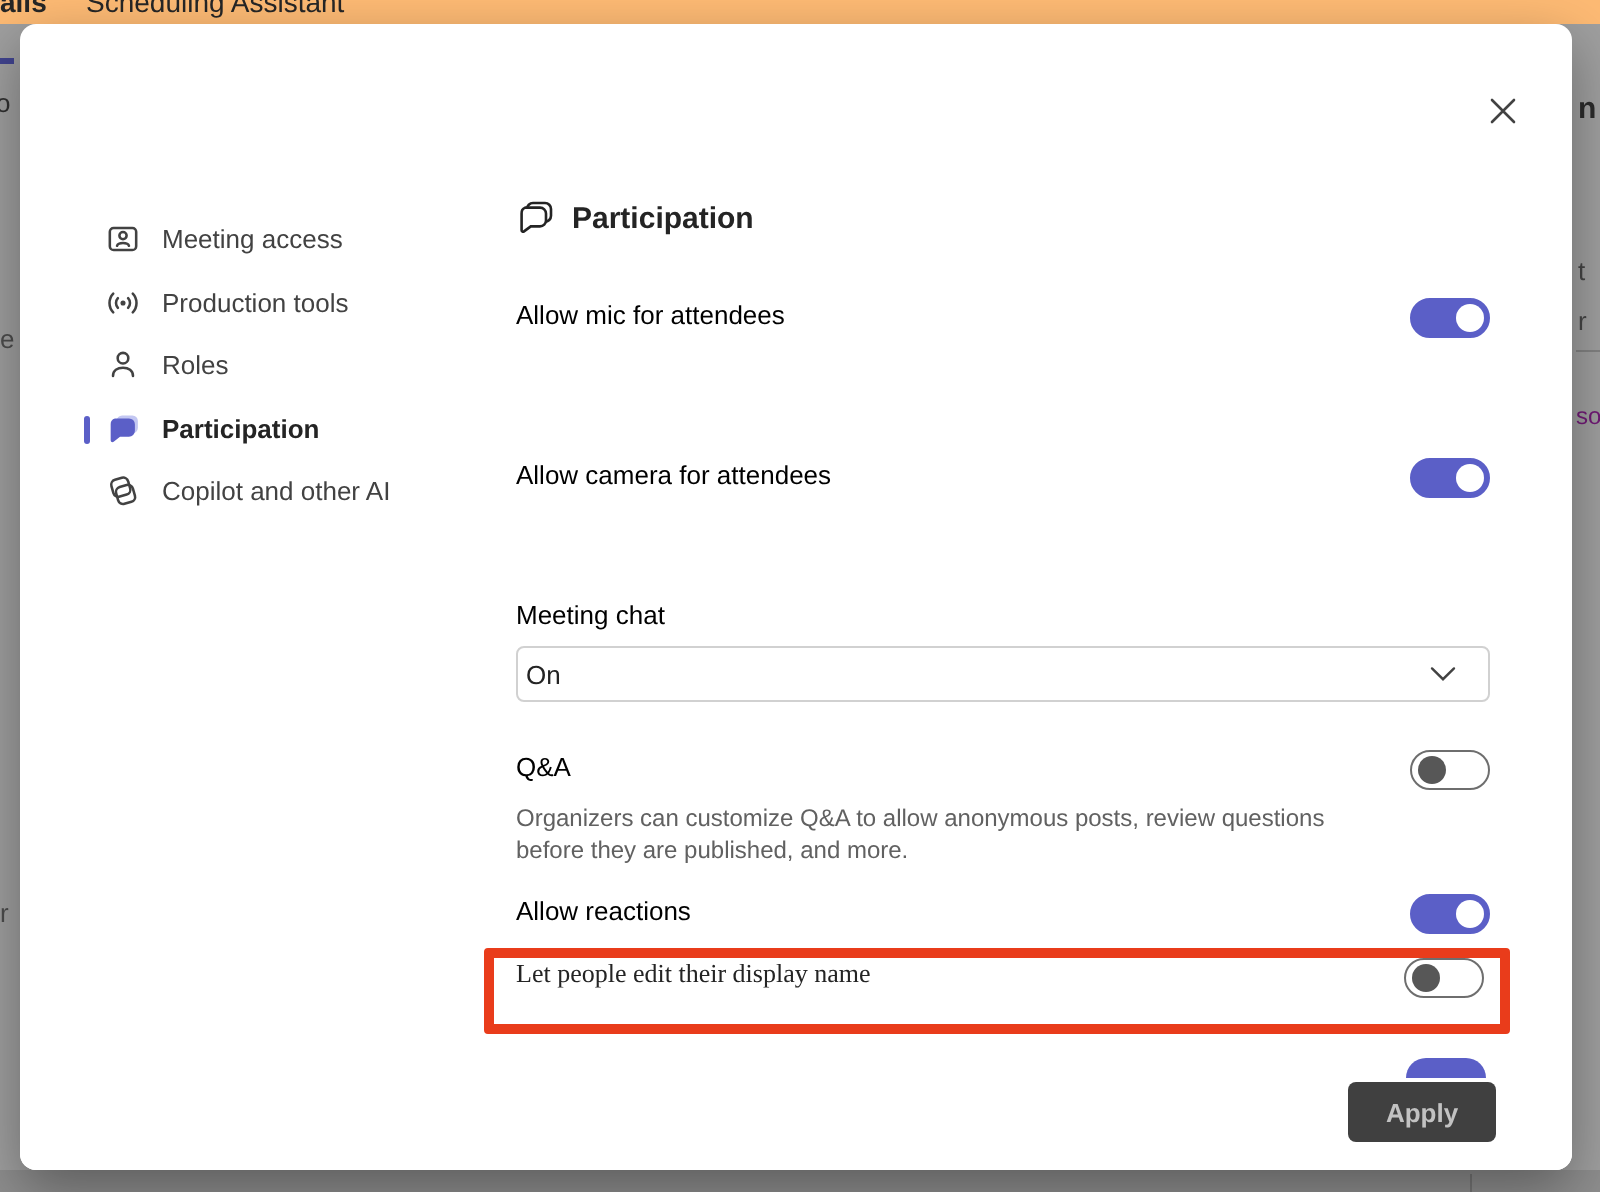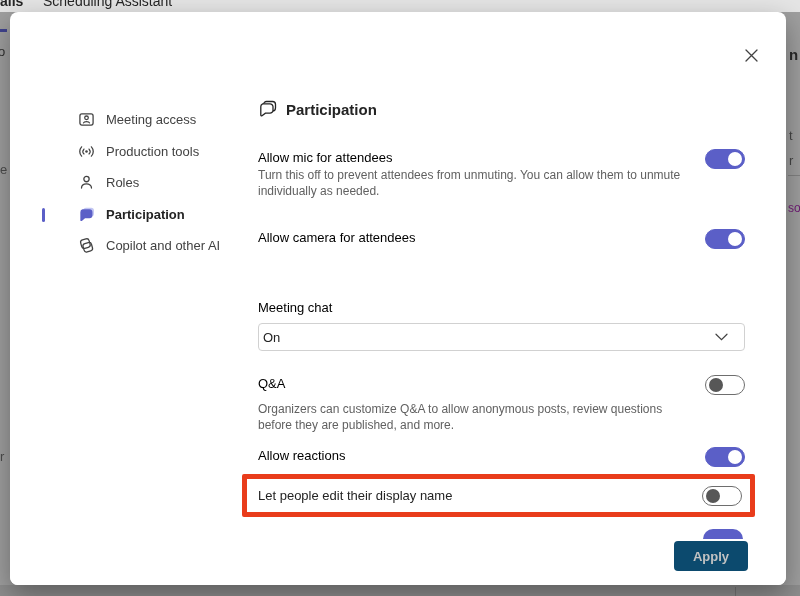--- a/index.html
+++ b/index.html
@@ -4,40 +4,40 @@
 <style>
   * { margin:0; padding:0; box-sizing:border-box; }
   html,body { width:800px; height:596px; overflow:hidden; }
   body {
     position:relative;
     font-family:"Liberation Sans", sans-serif;
     background:#9f9f9f;
     color:#242424;
   }
   
-  .bg-top { position:absolute; left:0; top:0; width:800px; height:12px; background:#e5e5e5; overflow:hidden;text-align:center; }
+  .bg-top { position:absolute; left:0; top:0; width:800px; height:12px; background:#fdba74; overflow:hidden;text-align:center; }
   .bg-top .frag { position:absolute; top:-7px; font-size:14px; color:#262626; white-space:nowrap; }
   .bg-bottom { position:absolute; left:0; top:585px; width:800px; height:11px; background:#8e8e8e; }
   .bg-bottom .vline { position:absolute; left:735px; top:2px; width:1px; height:9px; background:#767676; }
   .bg-frag { position:absolute; font-size:13px; color:#3f3f3f; white-space:nowrap; }
   .tab-underline { position:absolute; left:0; top:29px; width:7px; height:3px; background:#41448f; }
   .bg-line-right { position:absolute; left:788px; top:175px; width:12px; height:1px; background:#828282; }
 
   
   .dialog {
     position:absolute; left:10px; top:12px; width:776px; height:573px;
     background:#ffffff; border-radius:8px;
     box-shadow:0 10px 28px rgba(0,0,0,0.35);
   }
   .dlg-title { position:absolute; left:30px; top:32px; font-size:17px; font-weight:700; color:#242424; }
   .close-btn { position:absolute; right:24px; top:32px; width:22px; height:22px; display:flex; align-items:center; justify-content:center; cursor:pointer; }
 
   
   .sidebar { position:absolute; left:0; top:92px; width:248px; }
-  .side-item { position:relative; height:31.5px; display:flex; align-items:center; padding-left:68px; cursor:pointer; }
+  .side-item { position:relative; height:31.5px; display:flex; align-items:center; padding-left:43px; cursor:pointer; }
   .side-item .ico { width:17px; height:17px; display:flex; align-items:center; justify-content:center; margin-right:11px; flex:0 0 17px; }
   .side-item .lbl { font-size:13px; color:#424242; white-space:nowrap; }
   .side-item.selected .lbl { font-weight:700; color:#242424; }
   .sel-bar { position:absolute; left:32px; top:9px; width:3px; height:14px; border-radius:2px; background:#5b5fc7; }
 
   
   .content { position:absolute; left:248px; top:86px; width:487px; height:441px; }
   .heading { position:absolute; left:0; top:2px; display:flex; align-items:center; gap:9px; }
   .heading .h-lbl { font-size:15px; font-weight:700; color:#242424; }
   .row-label { position:absolute; left:0; font-size:13px; color:#000000; }
@@ -54,35 +54,36 @@
     position:absolute; left:0; top:225px; width:487px; height:28px;
     border:1px solid #d1d1d1; border-radius:4px; background:#fff;
     display:flex; align-items:center; justify-content:space-between;
     padding:0 16px 0 4px; cursor:pointer;
   }
   .dropdown .dd-val { font-size:13px; color:#242424; }
 
   .highlight-box {
     position:absolute; left:-16px; right:-10px; top:376px; height:43px;
     border:5px solid #e93c1b; border-radius:2px;
-    display:flex; align-items:center; justify-content:space-between;
+    display:flex; justify-content:space-between;
     padding:0 8px 0 11px;
+    font-family:Liberation Serif, serif;
   }
   .highlight-box .hl-label { font-size:13px; color:#242424; }
   .highlight-box .toggle { position:relative; right:auto; flex:0 0 40px; }
 
   .hidden-toggle { position:absolute; right:2px; top:431px; width:40px; height:20px; border-radius:10px; background:#5b5fc7; }
 
   .footer {
     position:absolute; left:0; bottom:0; width:776px; height:46px;
     background:#ffffff; border-radius:0 0 8px 8px;
   }
   .apply-btn {
     position:absolute; right:38px; top:2px; width:74px; height:30px;
-    background:#0c4a6e; border:none; border-radius:4px;
+    background:#404040; border:none; border-radius:4px;
     font-family:"Liberation Sans", sans-serif; font-size:13px; font-weight:700; color:#c2c2c2;
   }
 
   svg { display:block; }
 </style>
 </head>
 <body>
 
 <div class="bg-top">
   <span class="frag" style="left:0; font-weight:700;">ails</span>
@@ -181,21 +182,20 @@
           <path d="M4.6 3.8 h7.4 a3 3 0 0 1 3 3 v3.4 a3 3 0 0 1-3 3 H7.4 L4 15.7 c-.5.4-1.2.1-1.2-.6 V6.8 a3 3 0 0 1 1.8-3 z" fill="#ffffff"></path>
         </svg>
       </span>
       <span class="h-lbl">Participation</span>
     </div>
 
     <div class="row-label" style="top:52px;">Allow mic for attendees</div>
     <div class="toggle on" style="top:51px;">
         <div class="knob"></div>
       </div>
-    <div class="row-desc" style="top:70px;">Turn this off to prevent attendees from unmuting. You can allow them to unmute individually as needed.</div>
 
     <div class="row-label" style="top:132px;">Allow camera for attendees</div>
     <div class="toggle on" style="top:131px;">
         <div class="knob"></div>
       </div>
 
     <div class="row-label" style="top:202px;">Meeting chat</div>
     <div class="dropdown">
       <span class="dd-val">On</span>
       <span>

